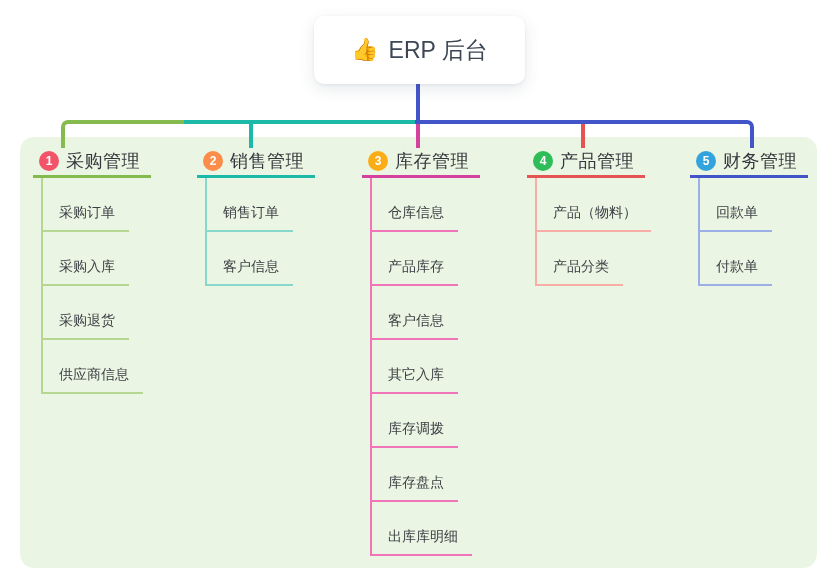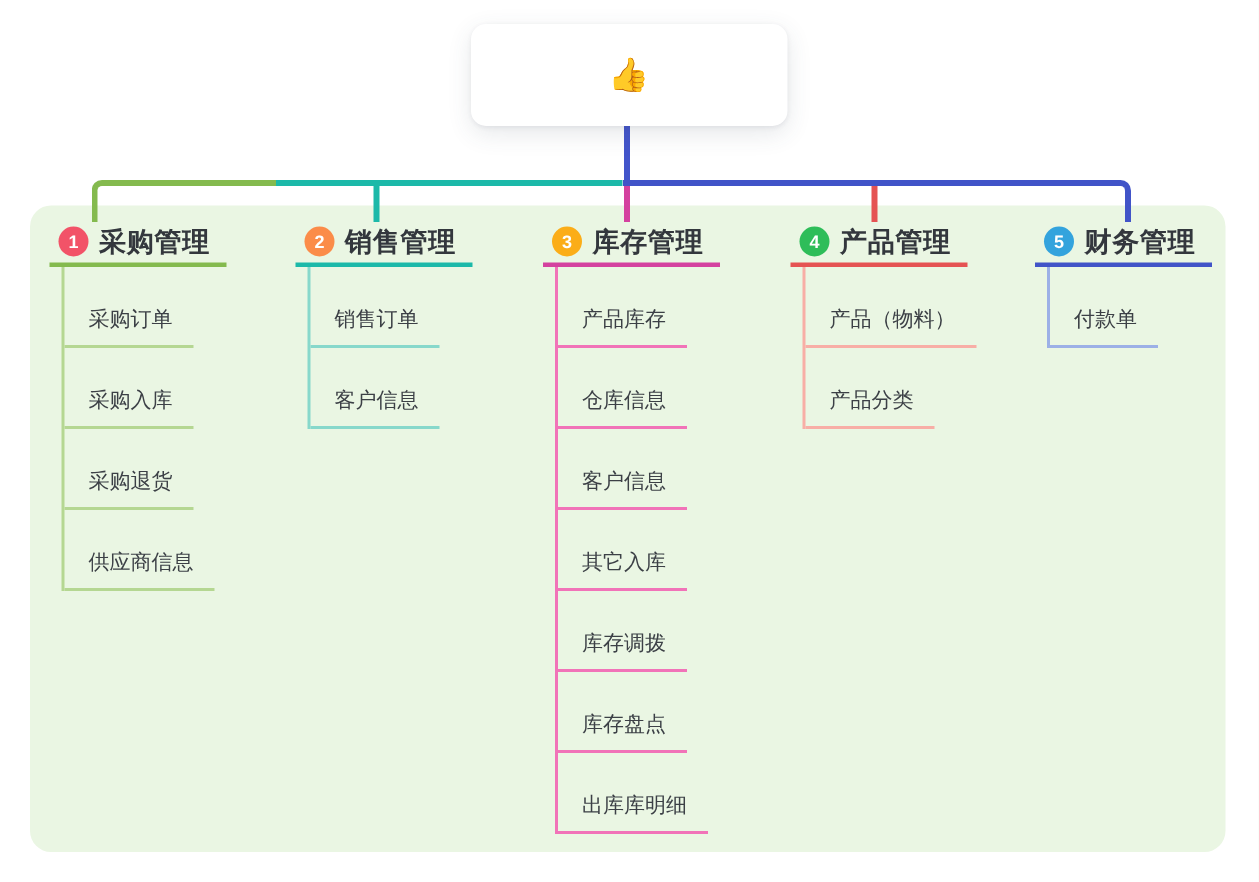--- a/index.html
+++ b/index.html
@@ -29,21 +29,21 @@
   .drop-3{left:416px;}
   .drop-4{left:581px;}
 
   
   .branch{position:absolute;top:147px;width:118px;}
   .branch-header{display:flex;align-items:center;height:28px;padding-left:6px;
     border-bottom:3px solid var(--c);cursor:default;}
   .badge{width:20px;height:20px;border-radius:50%;background:var(--badge);color:#ffffff;
     font-size:12px;font-weight:700;display:flex;align-items:center;justify-content:center;
     margin-right:7px;flex:0 0 auto;}
-  .branch-title{font-size:18px;color:#33373d;white-space:nowrap;letter-spacing:.5px;font-weight:bold;}
+  .branch-title{font-size:18px;color:#33373d;white-space:nowrap;letter-spacing:.5px;}
 
   .items{list-style:none;margin:0 0 0 8px;padding:0;border-left:2px solid var(--cl);}
   .items li{height:54px;box-sizing:border-box;display:flex;align-items:flex-end;
     width:max-content;padding:0 14px 8px 16px;border-bottom:2px solid var(--cl);
     font-size:14px;color:#3c4046;white-space:nowrap;cursor:default;text-align:right;}
 </style>
 </head>
 <body>
 
 <div class="stage">
@@ -53,20 +53,21 @@
   <div class="conn root-drop" style="background: rgb(67, 85, 203);"></div>
   <div class="conn bus-left" style="--c: #84ba4e; --cl: #b5d792; --badge: #f25368;"></div>
   <div class="conn bus-mid" style="--c: #1cb9a9; --cl: #87d8cb; --badge: #fb8c49;"></div>
   <div class="conn bus-right" style="--c: #4154c8; --cl: #9cb0e6; --badge: #33a3dd;"></div>
   <div class="conn drop drop-2" style="--c: #1cb9a9; --cl: #87d8cb; --badge: #fb8c49;"></div>
   <div class="conn drop drop-3" style="--c: #d4419f; --cl: #f173b8; --badge: #fbad18;"></div>
   <div class="conn drop drop-4" style="--c: #e55353; --cl: #f8aea6; --badge: #2ebd59;"></div>
 
   <div class="root-node">
     <span class="emoji">👍</span>
+    <span>ERP 后台</span>
   </div>
 
   <div class="branch" style="left: 33px; --c: #84ba4e; --cl: #b5d792; --badge: #f25368;">
     <div class="branch-header">
       <span class="badge">1</span>
       <span class="branch-title">采购管理</span>
     </div>
     <ul class="items">
       <li>采购订单</li>
       <li>采购入库</li>
@@ -85,22 +86,22 @@
       <li>客户信息</li>
     </ul>
   </div>
 
   <div class="branch" style="left: 362px; --c: #d4419f; --cl: #f173b8; --badge: #fbad18;">
     <div class="branch-header">
       <span class="badge">3</span>
       <span class="branch-title">库存管理</span>
     </div>
     <ul class="items">
+      <li>仓库信息</li>
       <li>产品库存</li>
-      <li>仓库信息</li>
       <li>客户信息</li>
       <li>其它入库</li>
       <li>库存调拨</li>
       <li>库存盘点</li>
       <li>出库库明细</li>
     </ul>
   </div>
 
   <div class="branch" style="left: 527px; --c: #e55353; --cl: #f8aea6; --badge: #2ebd59;">
     <div class="branch-header">
@@ -112,17 +113,18 @@
       <li>产品分类</li>
     </ul>
   </div>
 
   <div class="branch" style="left: 690px; --c: #4154c8; --cl: #9cb0e6; --badge: #33a3dd;">
     <div class="branch-header">
       <span class="badge">5</span>
       <span class="branch-title">财务管理</span>
     </div>
     <ul class="items">
+      <li>回款单</li>
       <li>付款单</li>
     </ul>
   </div>
 
 </div>
 
 </body></html>

